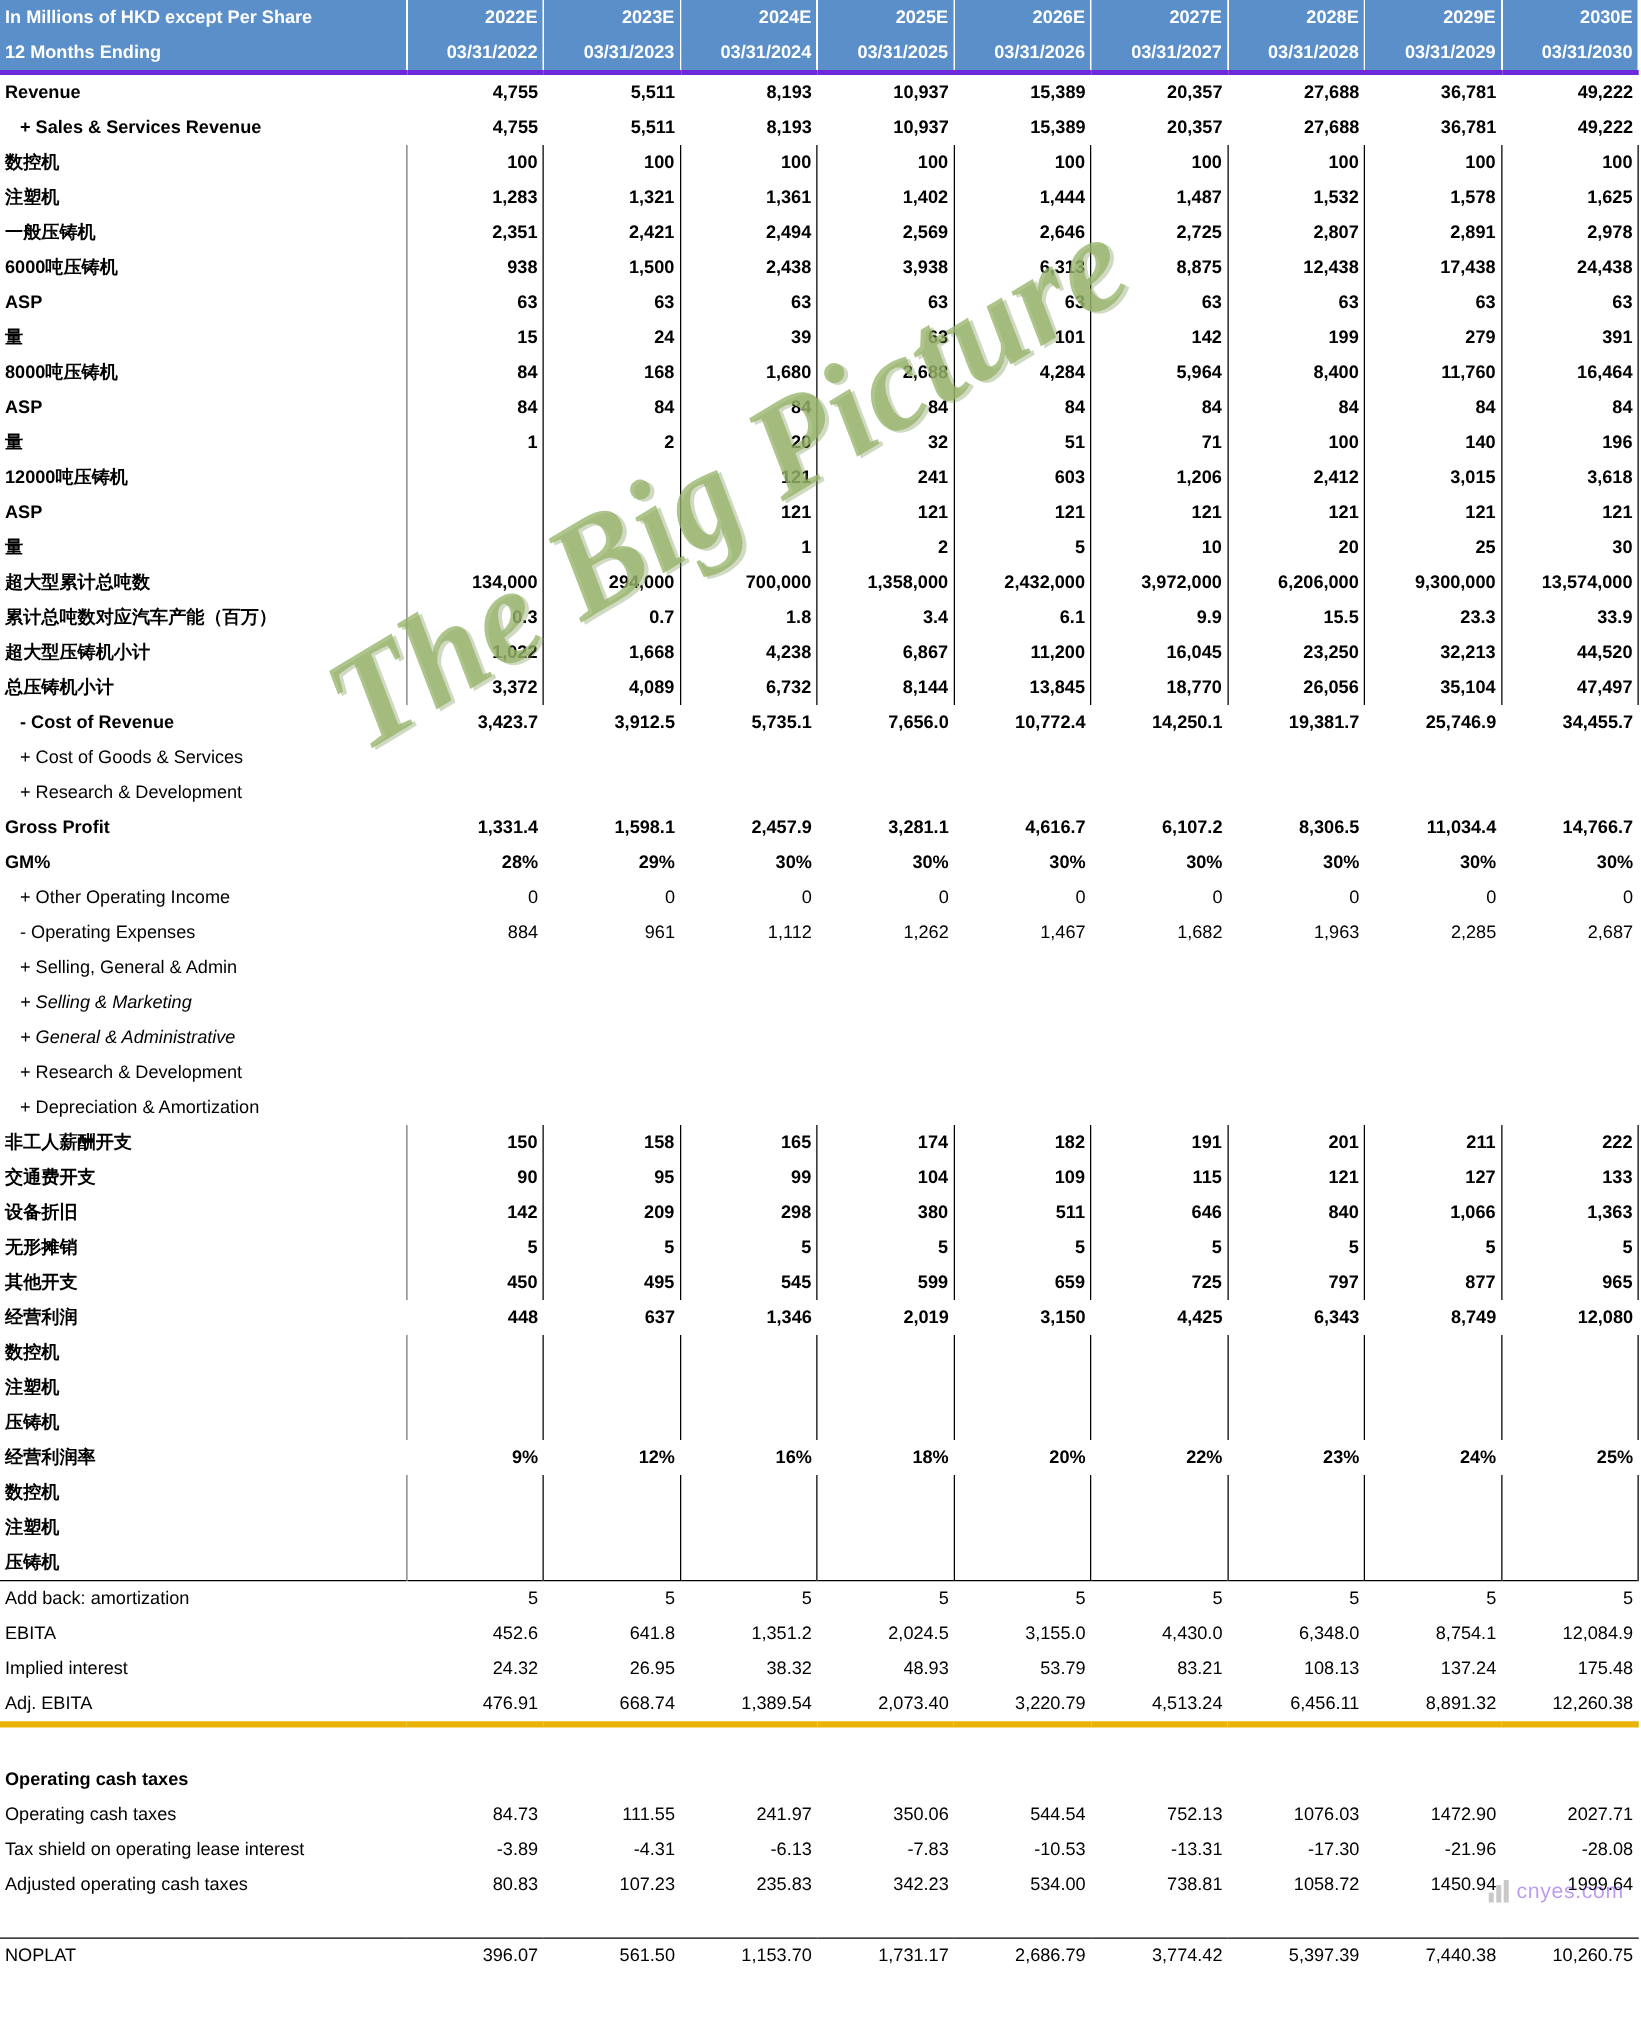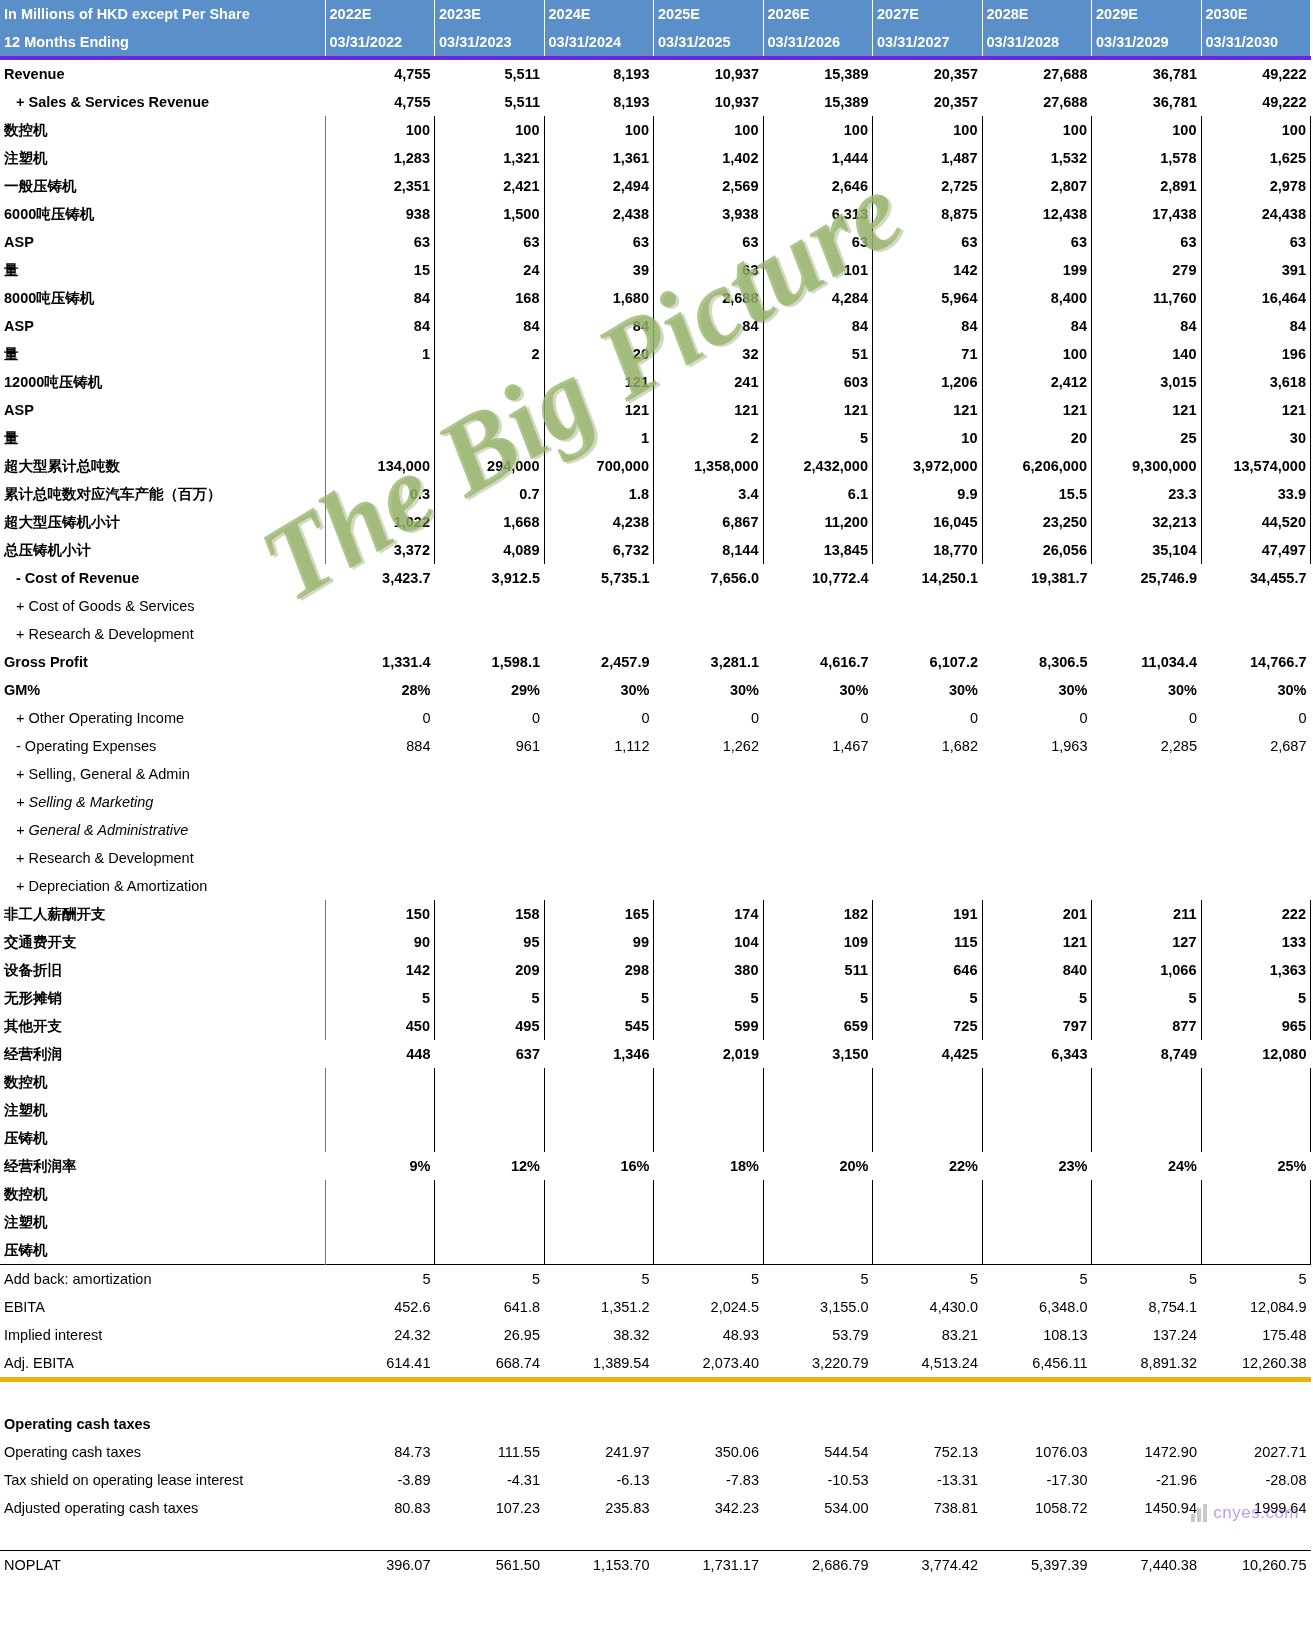--- a/index.html
+++ b/index.html
@@ -39,21 +39,21 @@
 
   
   tr.hdr td {
     background: #5b8fc9;
     color: #ffffff;
     font-weight: bold;
     font-size: 14.5px;
     border-right: 1px solid #ffffff;
   }
   tr.hdr td.lbl { text-align: left; }
-  tr.hdr td.num { text-align: left; }
+  tr.hdr td.num { text-align: right; }
   tr.hdr2 td { border-bottom: 4px solid #6d28d9; }
 
   td.lbl { text-align: left; }
   td.num { text-align: right; font-weight: bold; }
   td.num.reg { font-weight: normal; }
 
   .b { font-weight: bold; }
   .ital { font-style: italic; }
 
   
@@ -715,21 +715,21 @@
           <td class="num reg">38.32</td>
           <td class="num reg">48.93</td>
           <td class="num reg">53.79</td>
           <td class="num reg">83.21</td>
           <td class="num reg">108.13</td>
           <td class="num reg">137.24</td>
           <td class="num reg">175.48</td>
         </tr>
         <tr class=" botline">
           <td class="lbl">Adj. EBITA</td>
-          <td class="num reg">614.41</td>
+          <td class="num reg">476.91</td>
           <td class="num reg">668.74</td>
           <td class="num reg">1,389.54</td>
           <td class="num reg">2,073.40</td>
           <td class="num reg">3,220.79</td>
           <td class="num reg">4,513.24</td>
           <td class="num reg">6,456.11</td>
           <td class="num reg">8,891.32</td>
           <td class="num reg">12,260.38</td>
         </tr>
         <tr class="spacer">

